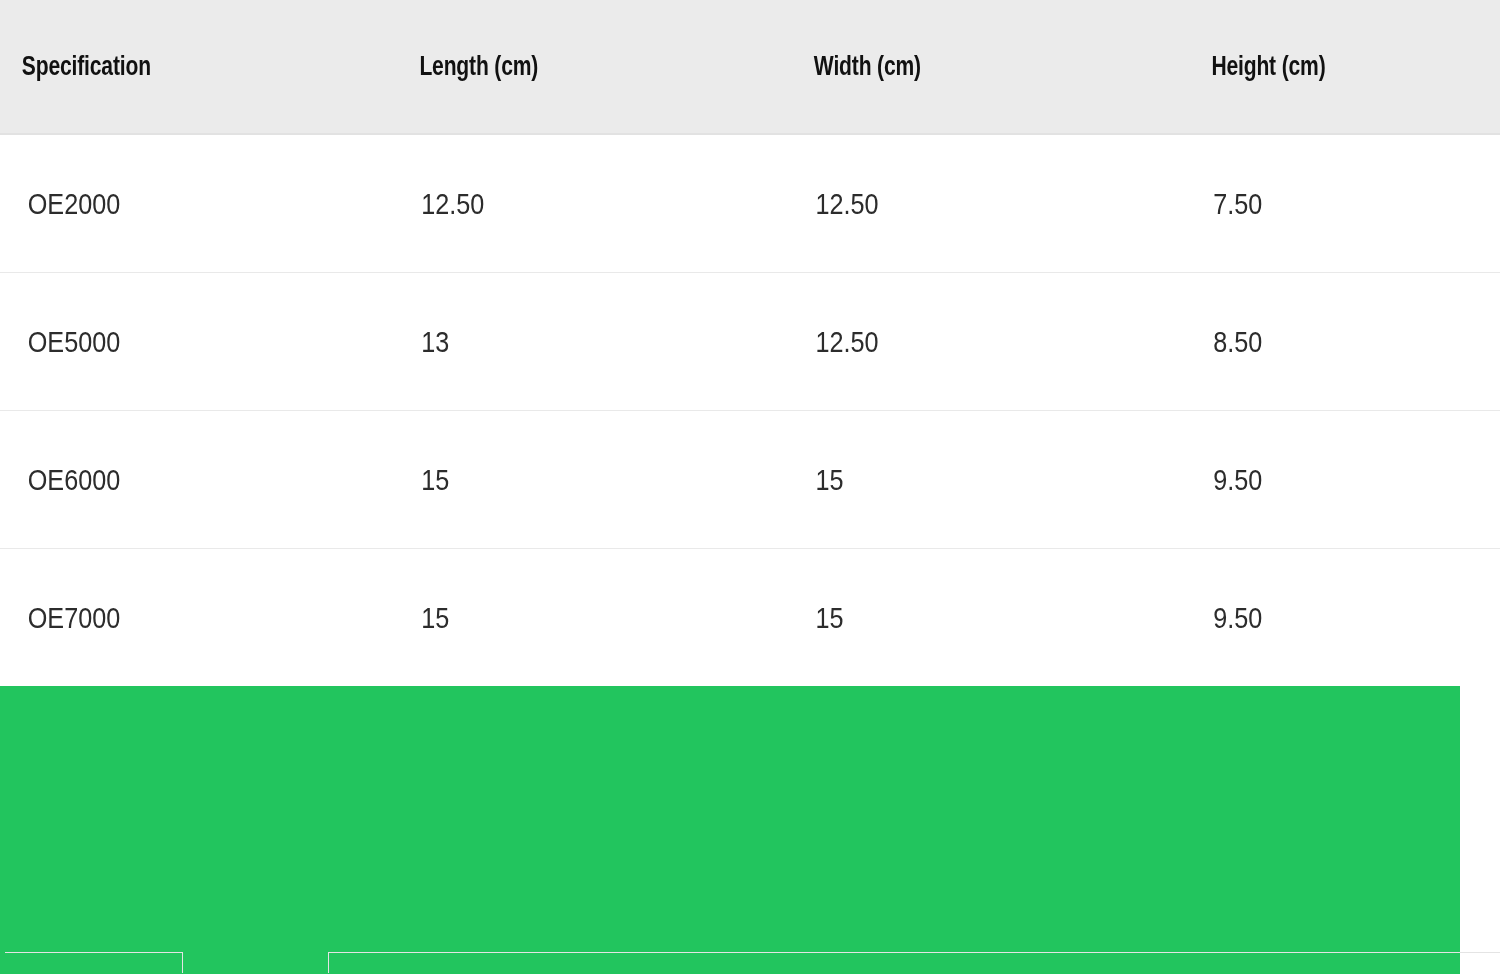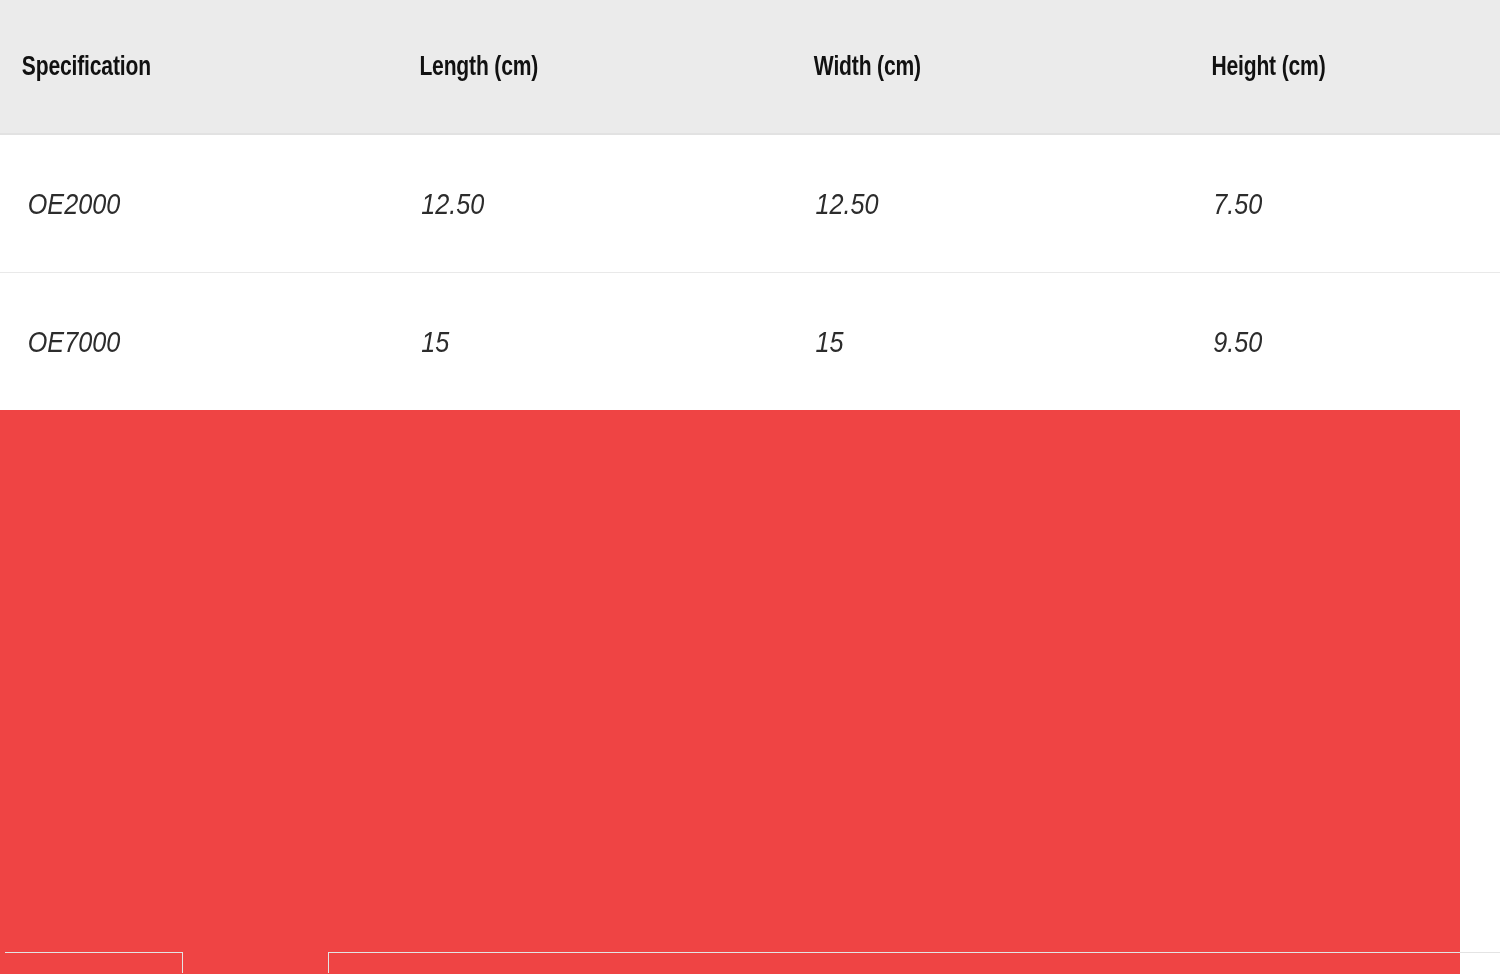--- a/index.html
+++ b/index.html
@@ -13,21 +13,21 @@
     height: 974px;
     overflow: hidden;
     font-family: "Liberation Sans", sans-serif;
     -webkit-font-smoothing: antialiased;
   }
 
   .spec-table-wrap {
     position: relative;
     width: 1460px;
     height: 974px;
-    background: #ef4444;
+    background: #22c55e;
     box-sizing: border-box;
   }
 
   table.spec-table {
     width: 1500px;
     border-collapse: collapse;
     table-layout: fixed;
   }
 
   
@@ -66,21 +66,20 @@
   
   th.th-spec   { padding-left: 28px; }
   th.th-length { padding-left: 30px; }
   th.th-width  { padding-left: 28px; }
   th.th-height { padding-left: 30px; }
 
   
   tbody tr.spec-row {
     height: 137px;
     background: #ffffff;
-    font-style: italic;
   }
   tbody td {
     height: 137px;
     padding: 0 0 0 28px;
     margin: 0;
     text-align: left;
     vertical-align: middle;
     font-family: "Liberation Sans Narrow", "Liberation Sans", sans-serif;
     font-weight: 400;
     font-size: 30px;
@@ -159,20 +158,32 @@
     </thead>
 
     <tbody>
       <tr class="spec-row">
         <td class="td-spec">OE2000</td>
         <td class="td-length">12.50</td>
         <td class="td-width">12.50</td>
         <td class="td-height">7.50</td>
       </tr>
       <tr class="spec-row">
+        <td class="td-spec">OE5000</td>
+        <td class="td-length">13</td>
+        <td class="td-width">12.50</td>
+        <td class="td-height">8.50</td>
+      </tr>
+      <tr class="spec-row">
+        <td class="td-spec">OE6000</td>
+        <td class="td-length">15</td>
+        <td class="td-width">15</td>
+        <td class="td-height">9.50</td>
+      </tr>
+      <tr class="spec-row">
         <td class="td-spec">OE7000</td>
         <td class="td-length">15</td>
         <td class="td-width">15</td>
         <td class="td-height">9.50</td>
       </tr>
     </tbody>
   </table>
 
   <div class="bottom-rule">
     <div class="seg seg-left"></div>

